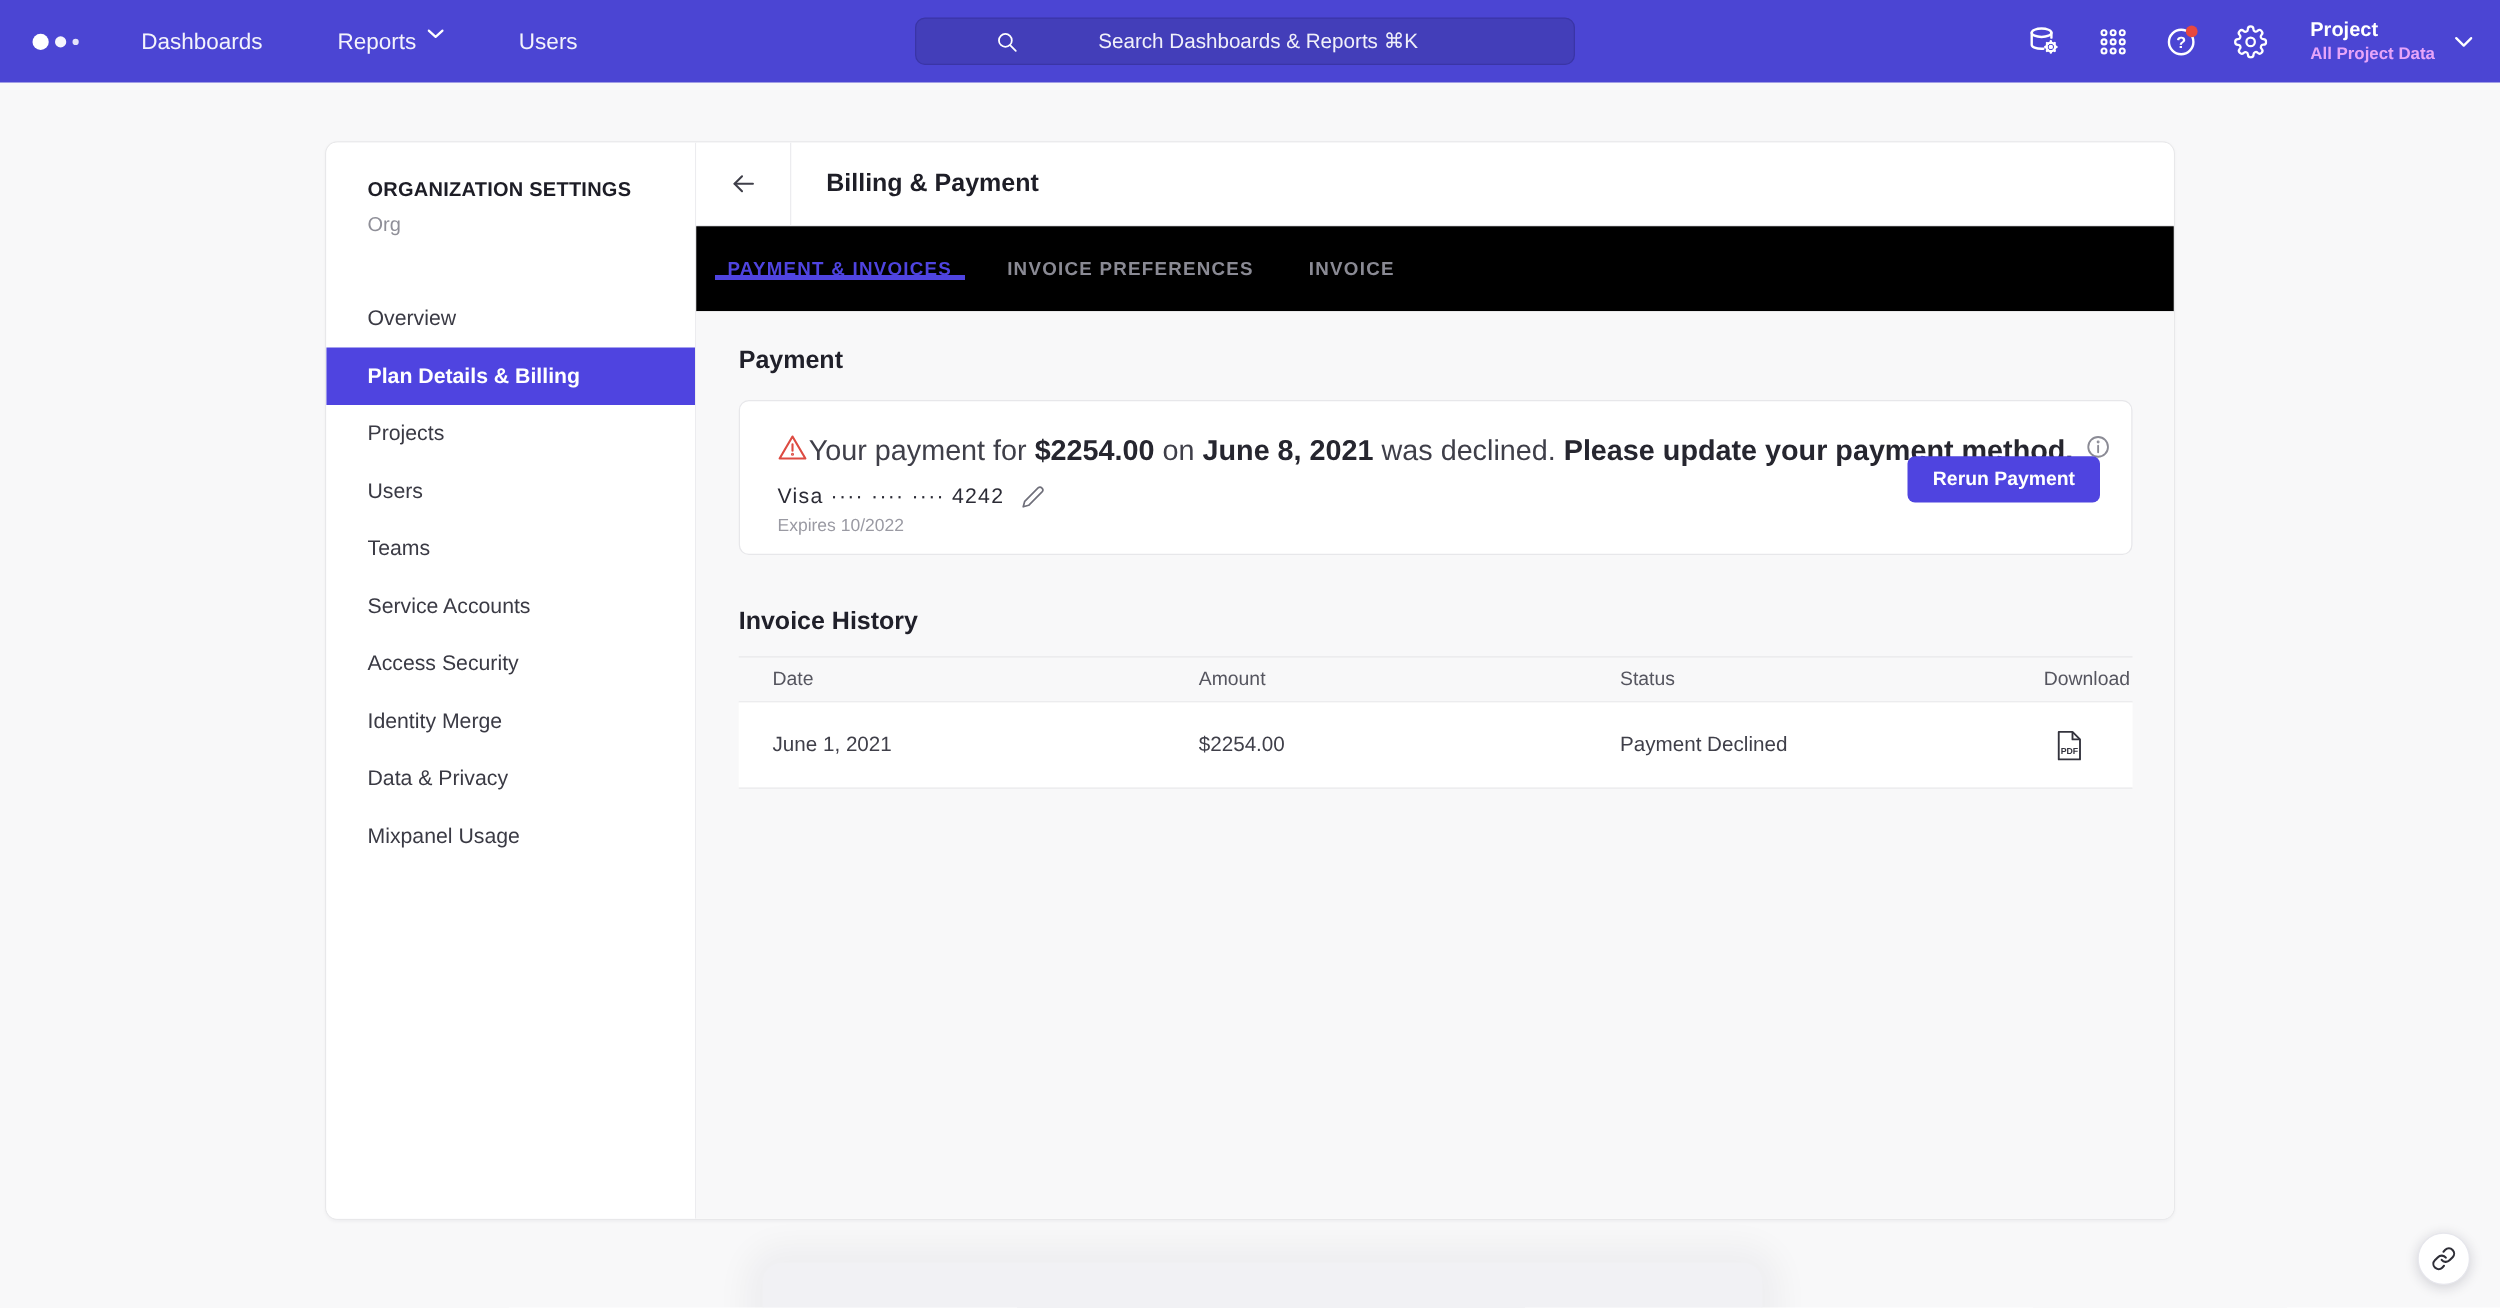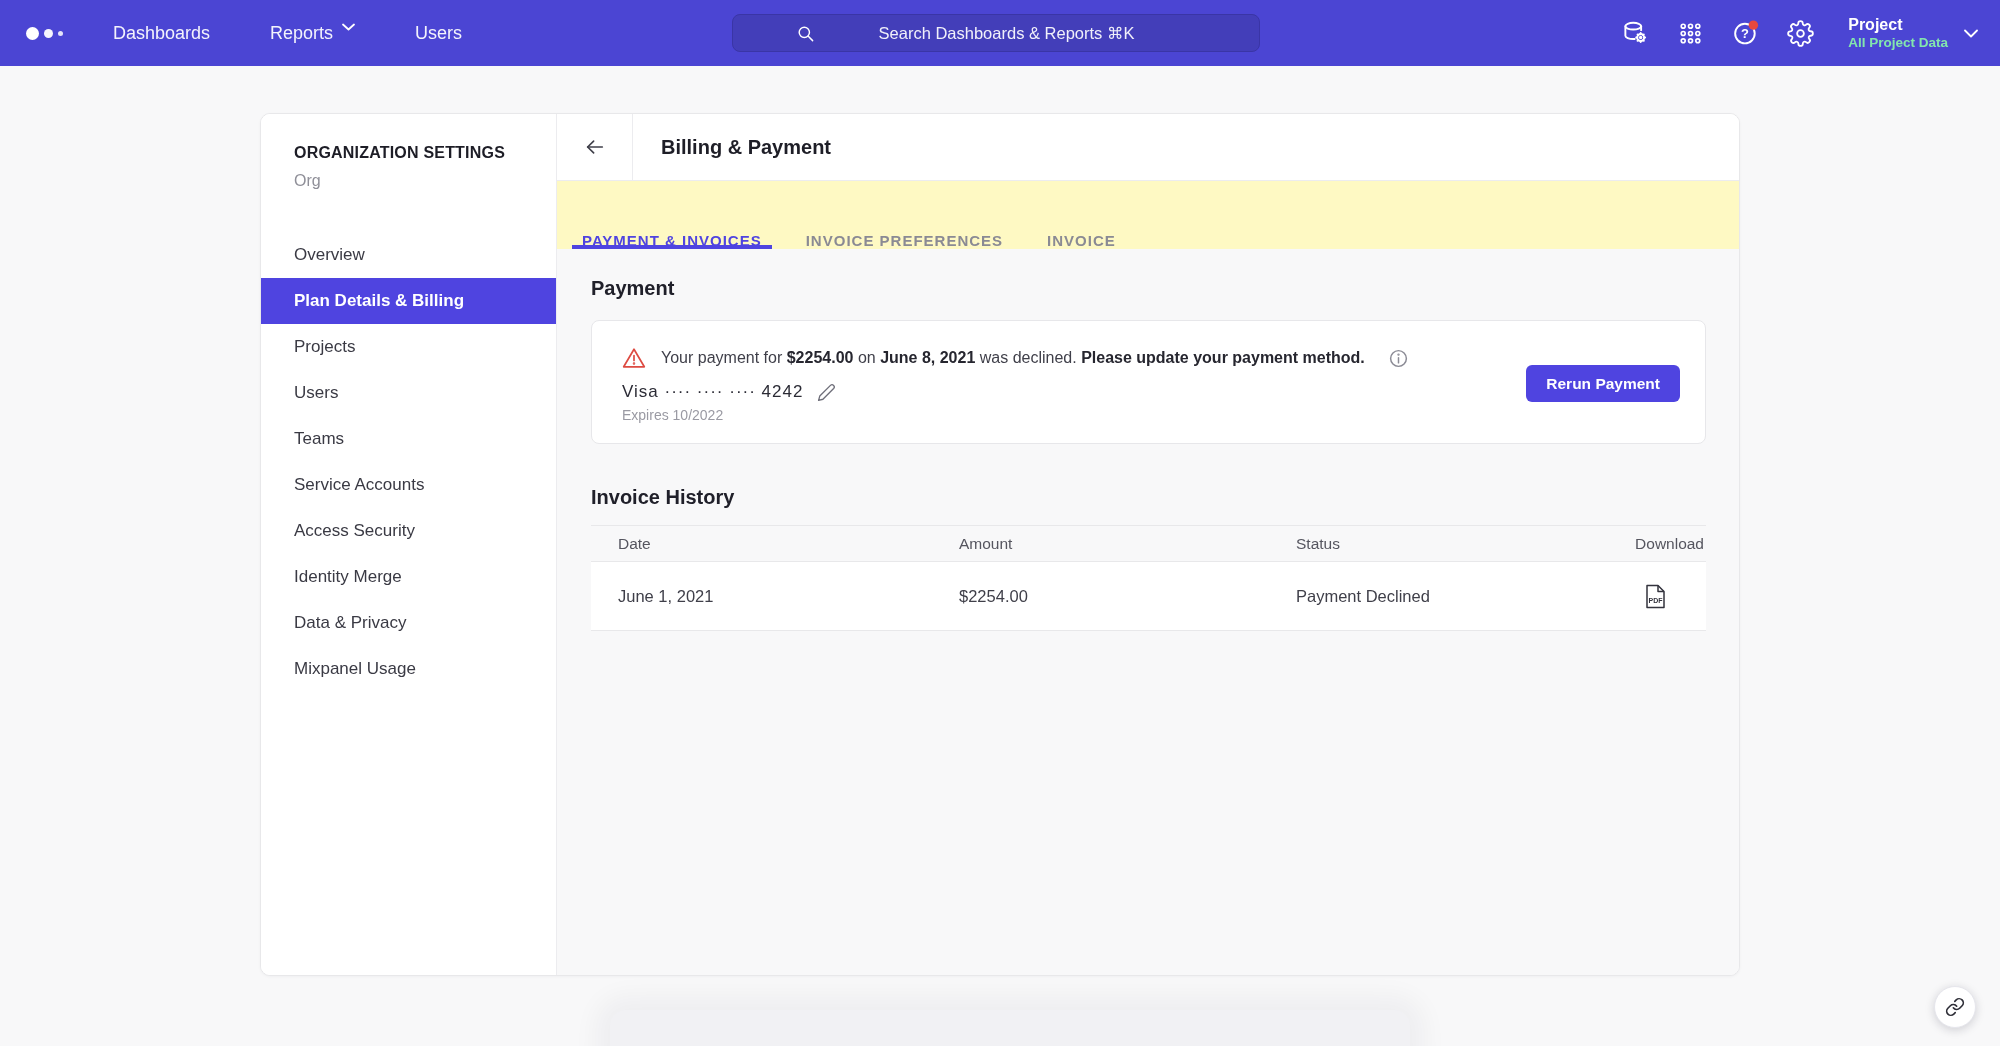--- a/index.html
+++ b/index.html
@@ -34,21 +34,21 @@
     font-size:16.5px; width:380px; text-align:center;
     font-family:"Liberation Sans","DejaVu Sans",sans-serif;
   }
   .search-pill input::placeholder { color:rgba(255,255,255,.92); opacity:1; }
   .search-pill .mag { margin-right:2px; display:flex; }
   .nav-right { position:absolute; right:22px; top:0; height:66px; display:flex; align-items:center; gap:28px; }
   .nav-icon { width:27px; height:27px; display:flex; align-items:center; justify-content:center; cursor:pointer; }
   .project-switch { display:flex; align-items:center; gap:16px; cursor:pointer; margin-left:6px; }
   .project-text { display:flex; flex-direction:column; line-height:1.25; }
   .project-text .p1 { color:#fff; font-weight:700; font-size:16px; }
-  .project-text .p2 { color:#86efac; font-weight:700; font-size:13.5px; opacity:.95; }
+  .project-text .p2 { color:#f0abfc; font-weight:700; font-size:13.5px; opacity:.95; }
 
   
   .card {
     position:absolute; left:260px; top:113px; width:1480px; height:863px;
     background:#fff; border:1px solid #e8e8ea; border-radius:10px;
     overflow:hidden;
     box-shadow:0 1px 3px rgba(30,30,60,.04);
   }
 
   
@@ -67,21 +67,21 @@
 
   
   .main { position:absolute; left:296px; top:0; width:1184px; height:100%; }
   .main-header { height:67px; display:flex; align-items:stretch; border-bottom:1px solid #ececef; background:#fff;text-align:right; }
   .back-btn {
     width:76px; display:flex; align-items:center; justify-content:center;
     border-right:1px solid #ececef; cursor:pointer; color:#3f3f49;
   }
   .page-title { display:flex; align-items:center; padding-left:28px; font-size:20px; font-weight:700; color:#1e1e27; }
 
-  .tabs-row { height:68px; background:#fef9c3; display:flex; align-items:flex-end; padding-left:15px; }
+  .tabs-row { height:68px; background:#000000; display:flex; align-items:center; padding-left:15px; }
   .tab {
     display:flex; align-items:center; padding:0 10px; margin-right:24px;
     font-size:15px; font-weight:700; letter-spacing:1px; color:#8a8a94;
     position:relative; cursor:pointer; white-space:nowrap;
   }
   .tab.active { color:#4f44e0; }
   .tab.active::after {
     content:""; position:absolute; left:0; right:0; bottom:0; height:4px; background:#4f44e0;
   }
 
@@ -90,21 +90,21 @@
     background:#f8f8f9; padding:28px 35px 0 34px;
   }
   .section-title { font-size:20px; font-weight:700; color:#20202a; }
 
   
   .pay-card {
     margin-top:20px; width:1115px; height:124px; background:#fff;
     border:1px solid #e7e7ea; border-radius:8px; position:relative;
     padding:26px 0 0 30px;
   }
-  .alert-line { display:flex; align-items:center; gap:15px; font-size:16px; color:#3f3f49; }
+  .alert-line { display:flex; gap:1px; font-size:23px; color:#3f3f49; }
   .alert-line b { color:#26262f; }
   .info-icon { margin-left:8px; display:flex; color:#8b8b95; cursor:pointer; }
   .visa-line { margin-top:13px; display:flex; align-items:center; gap:14px; font-size:17px; color:#2b2b35; }
   .visa-line .mask { letter-spacing:1px; }
   .edit-icon { display:flex; color:#6f6f7a; cursor:pointer; }
   .expires { margin-top:5px; font-size:14px; color:#9a9aa3; }
   .rerun-btn {
     position:absolute; right:25px; top:44px; height:37px; padding:0 20px;
     background:#4f44e0; color:#fff; font-size:15.5px; font-weight:700;
     border:none; border-radius:6px; cursor:pointer;

